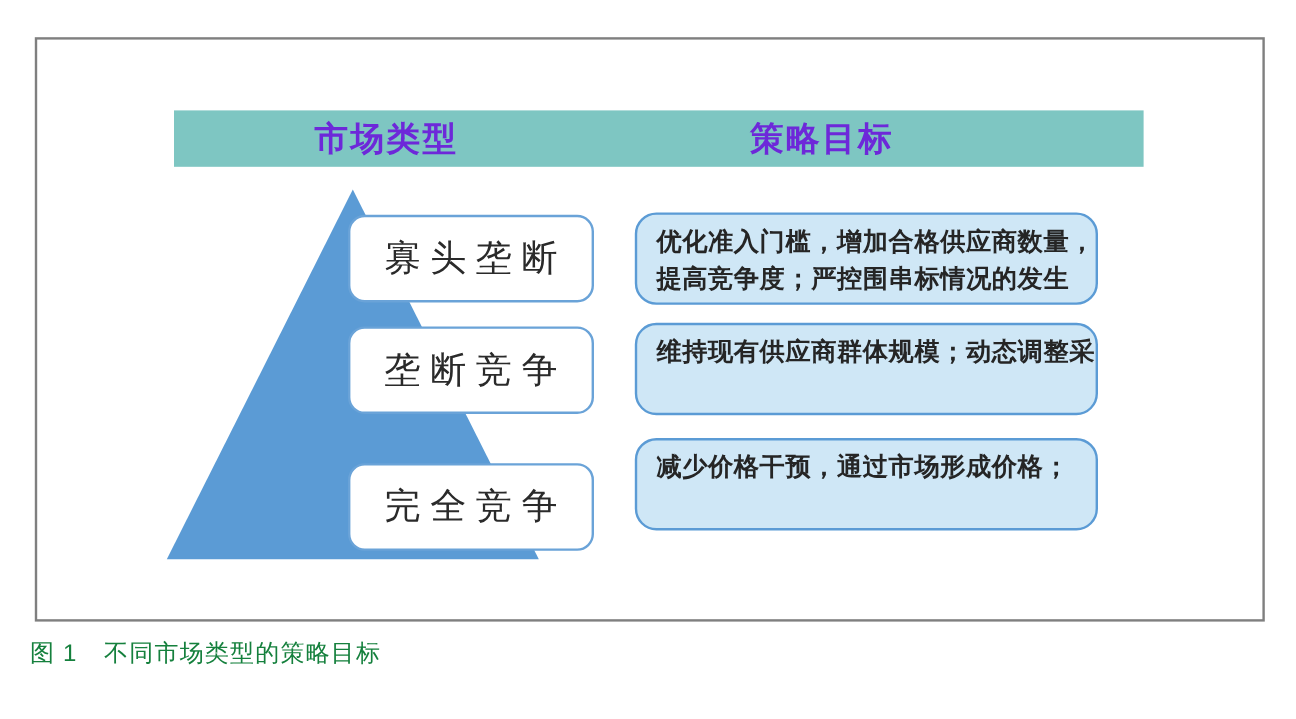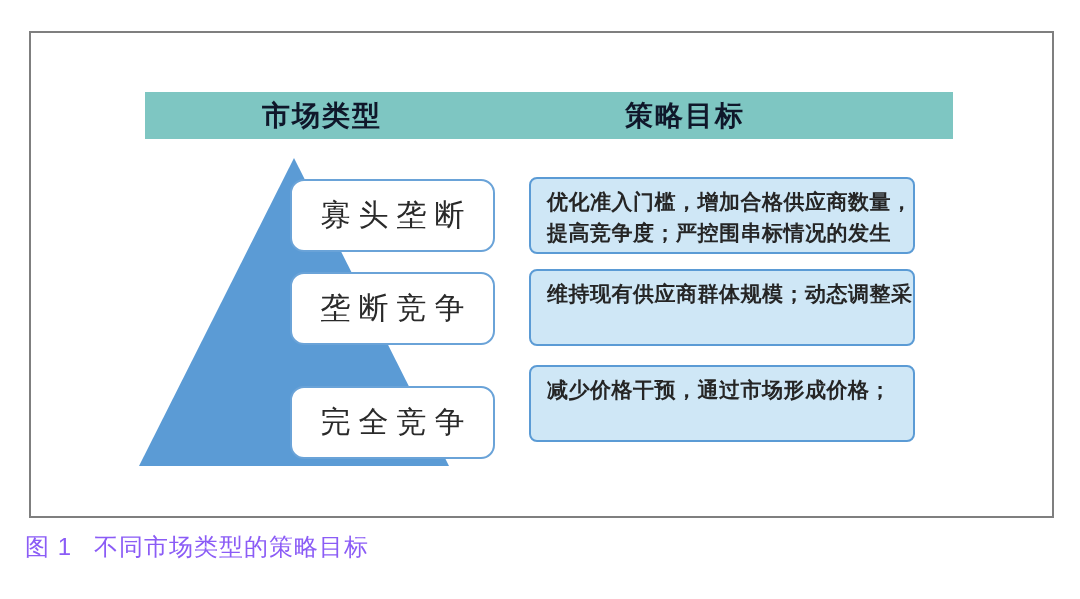--- a/index.html
+++ b/index.html
@@ -1,37 +1,37 @@
 <!DOCTYPE html>
 <html><head>
 <meta charset="utf-8">
 <style>
   html,body{margin:0;padding:0;background:#ffffff;width:1080px;height:599px;overflow:hidden;
     font-family:"Liberation Sans","DejaVu Sans",sans-serif;}
   .figure{position:absolute;left:29px;top:31px;width:1025px;height:487px;
     background:#ffffff;border:2px solid #7f7f7f;box-sizing:border-box;}
   .header-bar{position:absolute;left:114px;top:59px;width:808px;height:47px;background:#7ec6c2;}
-  .hdr{position:absolute;top:50%;transform:translate(-50%,-50%);color:#0f172a;
+  .hdr{position:absolute;top:50%;transform:translate(-50%,-50%);color:#6d28d9;
     font-size:28px;font-weight:bold;letter-spacing:2px;white-space:nowrap;}
   .hdr.h1{left:177px;}
   .hdr.h2{left:540px;}
   .pyramid{position:absolute;left:0;top:0;width:1025px;height:487px;z-index:1;}
   .market-box{position:absolute;left:259px;width:205px;height:73px;box-sizing:border-box;
     background:#ffffff;border:2px solid #6aa3d8;border-radius:14px;z-index:2;
     display:flex;align-items:center;justify-content:center;}
   .market-box span{font-family:"DejaVu Serif","Liberation Serif",serif;
     font-size:30px;color:#2a2a2a;letter-spacing:8px;text-indent:8px;white-space:nowrap;}
   .mb0{top:146px;} .mb1{top:239px;} .mb2{top:333px;margin-top:20px;}
   .strategy-box{position:absolute;left:498px;width:386px;height:77px;box-sizing:border-box;
-    background:#cfe7f6;border:2px solid #5b9bd5;border-radius:8px;z-index:2;
+    background:#cfe7f6;border:2px solid #5b9bd5;border-radius:18px;z-index:2;
     padding:7px 10px 0 16px;}
   .sb0{top:144px;} .sb1{top:236px;} .sb2{top:332px;}
   .strategy-box div{font-size:21px;font-weight:bold;color:#252525;line-height:31px;
     letter-spacing:0.5px;white-space:nowrap;}
-  .caption{position:absolute;left:25px;top:531px;font-size:24px;color:#8b5cf6;
+  .caption{position:absolute;left:25px;top:531px;font-size:20px;color:#15803d;
     letter-spacing:1px;white-space:nowrap;}
   .caption .fig-label{margin-right:22px;}
 </style>
 </head>
 <body>
 
 <div class="figure">
 
   <div class="header-bar">
     <span class="hdr h1">市场类型</span>

